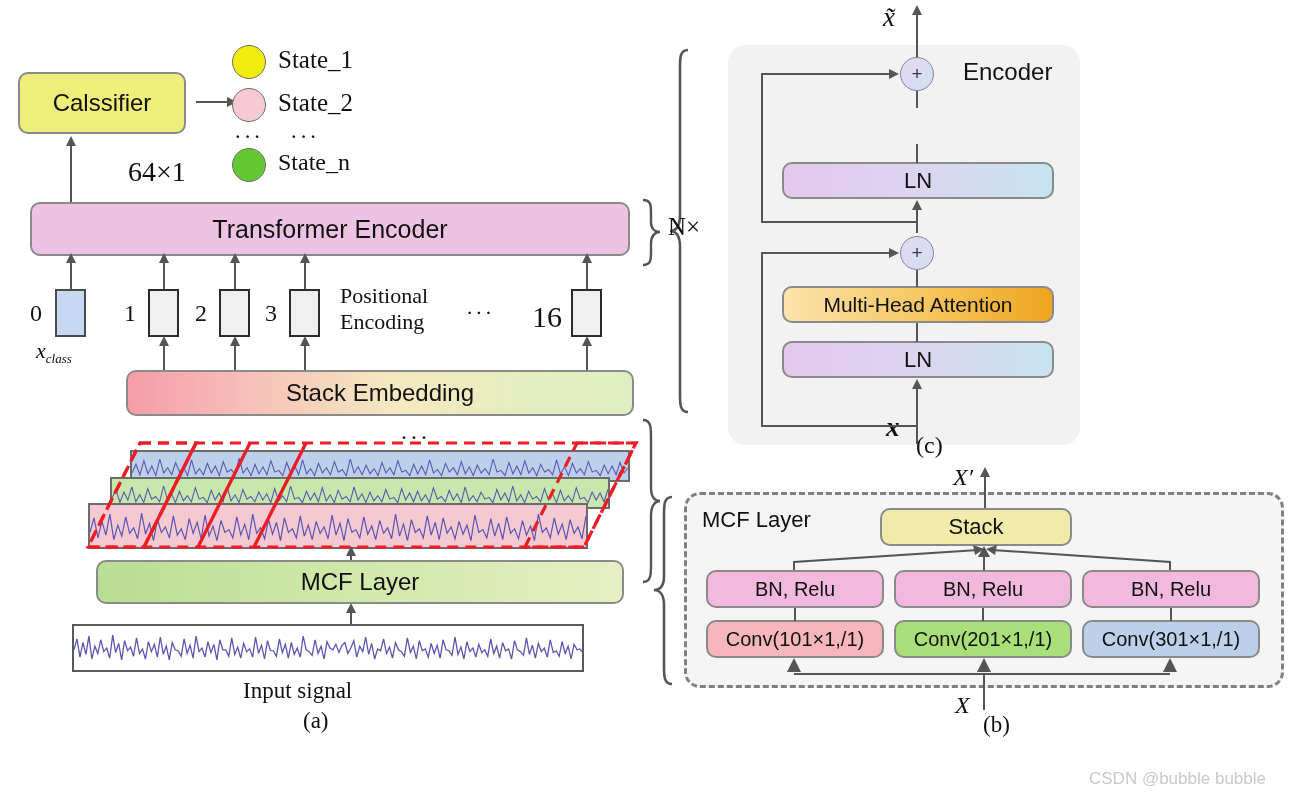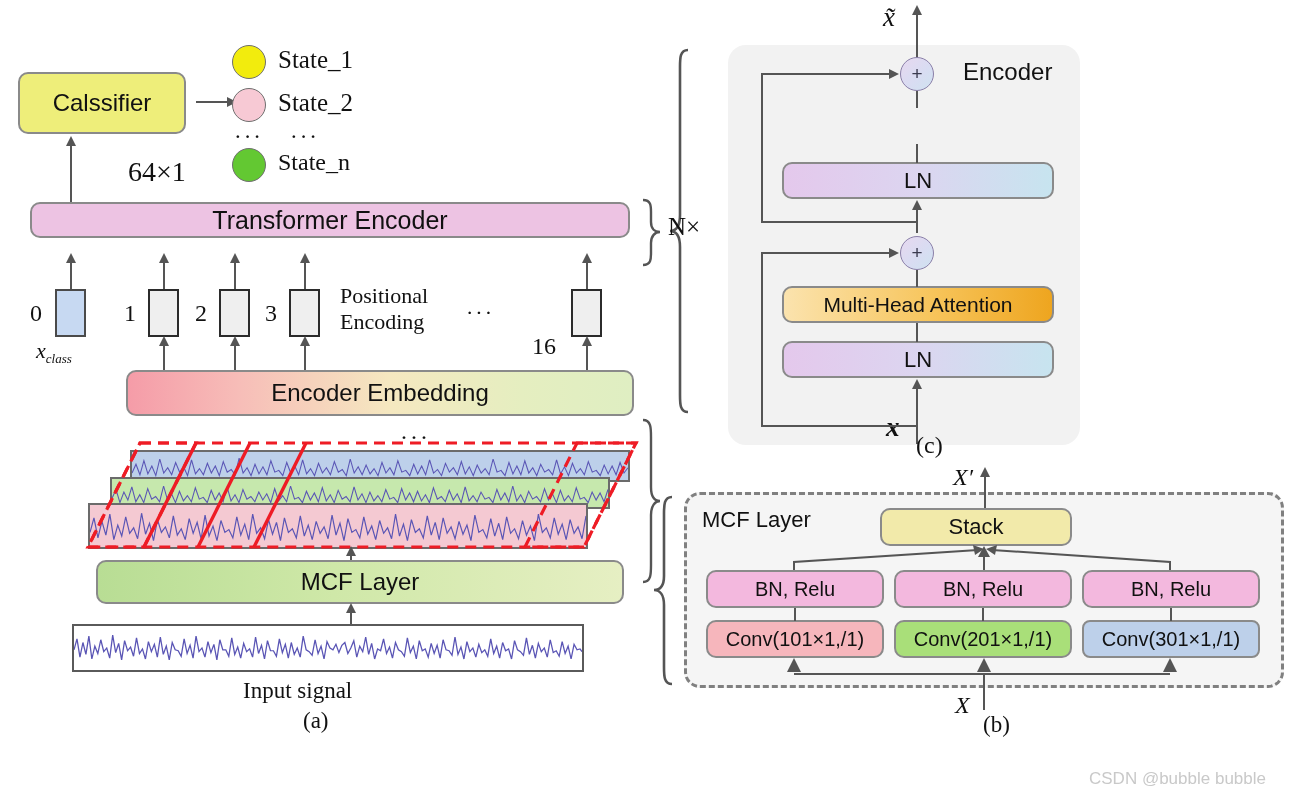--- a/index.html
+++ b/index.html
@@ -100,21 +100,21 @@
 
   <div class="dot" style="left:232px;top:88px;width:34px;height:34px;background:#f7c9d4;"></div>
   <div class="lbl serif" style="left:278px;top:89px;font-size:25px;">State_2</div>
 
   <div class="lbl serif" style="left:234px;top:124px;font-size:23px;letter-spacing:2px;">···</div>
   <div class="lbl serif" style="left:290px;top:124px;font-size:23px;letter-spacing:2px;">···</div>
 
   <div class="dot" style="left:232px;top:148px;width:34px;height:34px;background:#63c832;"></div>
   <div class="lbl serif" style="left:278px;top:149px;font-size:24px;">State_n</div>
 
-  <div class="box sans" style="left:30px;top:202px;width:600px;height:36px;background:#edc3e3;font-size:25px;">
+  <div class="box sans" style="left:30px;top:202px;width:600px;height:54px;background:#edc3e3;font-size:25px;">
     <span>Transformer Encoder</span>
   </div>
 
   <div class="varrow" style="left:70px;top:262px;height:28px;"></div>
   <div class="varrow" style="left:163px;top:262px;height:28px;"></div>
   <div class="varrow" style="left:234px;top:262px;height:28px;"></div>
   <div class="varrow" style="left:304px;top:262px;height:28px;"></div>
   <div class="varrow" style="left:586px;top:262px;height:28px;"></div>
 
   <div class="box sq" style="left:55px;top:289px;width:31px;height:48px;background:#c7d9f2;border-color:#4a4a4a;"></div>
@@ -133,30 +133,30 @@
   <div class="lbl serif" style="left:265px;top:300px;font-size:24px;">3</div>
 
   <div class="lbl serif" style="left:340px;top:283px;font-size:22px;line-height:26px;text-align:left;">
     <div>Positional</div>
     <div>Encoding</div>
   </div>
 
   <div class="lbl serif" style="left:466px;top:300px;font-size:22px;letter-spacing:2px;">···</div>
 
   <div class="box sq" style="left:571px;top:289px;width:31px;height:48px;background:#efefef;border-color:#2b2b2b;"></div>
-  <div class="lbl serif" style="left:532px;top:300px;font-size:24px;margin-top:33px;">16</div>
+  <div class="lbl serif" style="left:532px;top:300px;font-size:30px;">16</div>
 
   <div class="varrow" style="left:163px;top:345px;height:28px;"></div>
   <div class="varrow" style="left:234px;top:345px;height:28px;"></div>
   <div class="varrow" style="left:304px;top:345px;height:28px;"></div>
   <div class="varrow" style="left:586px;top:345px;height:28px;"></div>
 
   <div class="box sans" style="left:126px;top:370px;width:508px;height:46px;font-size:24px;
               background:linear-gradient(90deg,#f59ca8 0%,#f7bdb8 22%,#f5e8c0 52%,#e5eec0 78%,#dfeec2 100%);">
-    <span>Encoder Embedding</span>
+    <span>Stack Embedding</span>
   </div>
 
   <div class="lbl serif" style="left:400px;top:424px;font-size:24px;letter-spacing:2px;">···</div>
 
   <div class="band" style="left:130px;top:450px;width:500px;height:32px;background:#bdd0ea;">
     <svg viewBox="0 0 500 32" preserveAspectRatio="none">
       <polyline fill="none" stroke="#5a55b5" stroke-width="1.1" points="0,24 4,14 8,26 12,10 16,25 20,16 24,27 28,8 32,24 36,18 40,26 44,12 48,23 52,17 56,27 60,9 64,25 68,19 72,26 76,13 80,24 84,16 88,27 92,11 96,23 100,20 104,26 108,7 112,24 116,18 120,27 124,14 128,25 132,17 136,26 140,10 144,23 148,21 152,27 156,12 160,24 164,16 168,26 172,9 176,25 180,19 184,27 188,13 192,24 196,18 200,26 204,11 208,23 212,20 216,27 220,8 224,24 228,17 232,26 236,15 240,25 244,19 248,27 252,12 256,24 260,18 264,26 268,10 272,23 276,21 280,27 284,14 288,25 292,16 296,26 300,9 304,24 308,20 312,27 316,13 320,23 324,18 328,26 332,11 336,25 340,17 344,27 348,15 352,24 356,19 360,26 364,8 368,23 372,21 376,27 380,12 384,25 388,16 392,26 396,10 400,24 404,18 408,27 412,14 416,23 420,20 424,26 428,9 432,25 436,17 440,27 444,13 448,24 452,19 456,26 460,11 464,23 468,21 472,27 476,15 480,25 484,16 488,26 492,12 496,24 500,18"></polyline>
     </svg>
   </div>
 
@@ -277,21 +277,21 @@
   <div class="box sans" style="left:1082px;top:570px;width:178px;height:38px;background:#f3b8de;font-size:20px;">
     <span>BN, Relu</span>
   </div>
 
   <div class="box sans" style="left:706px;top:620px;width:178px;height:38px;background:#f6b6bc;font-size:20px;">
     <span>Conv(101×1,/1)</span>
   </div>
   <div class="box sans" style="left:894px;top:620px;width:178px;height:38px;background:#a9df79;font-size:20px;">
     <span>Conv(201×1,/1)</span>
   </div>
-  <div class="box sans" style="left:1082px;top:620px;width:178px;height:38px;background:#bdd0ea;font-size:20px;border-radius:8px;">
+  <div class="box sans" style="left:1082px;top:620px;width:178px;height:38px;background:#bdd0ea;font-size:20px;">
     <span>Conv(301×1,/1)</span>
   </div>
 
   <div class="vline" style="left:794px;top:608px;height:13px;"></div>
   <div class="vline" style="left:982px;top:608px;height:13px;"></div>
   <div class="vline" style="left:1170px;top:608px;height:13px;"></div>
 
   <svg class="overlay">
 
     <path d="M794,570 L794,562 L978,550" fill="none" stroke="#555" stroke-width="2"></path>

